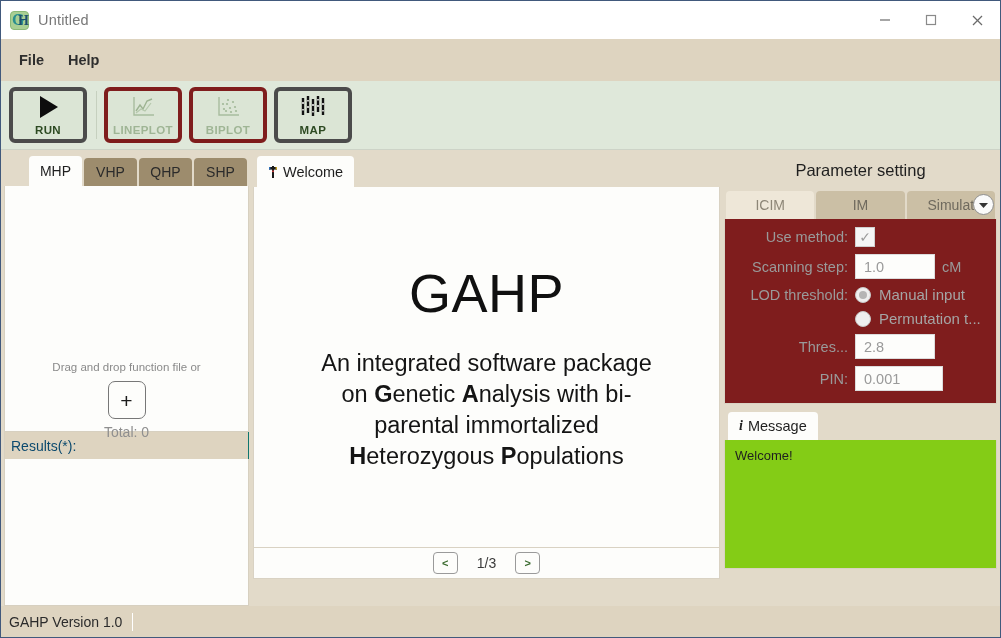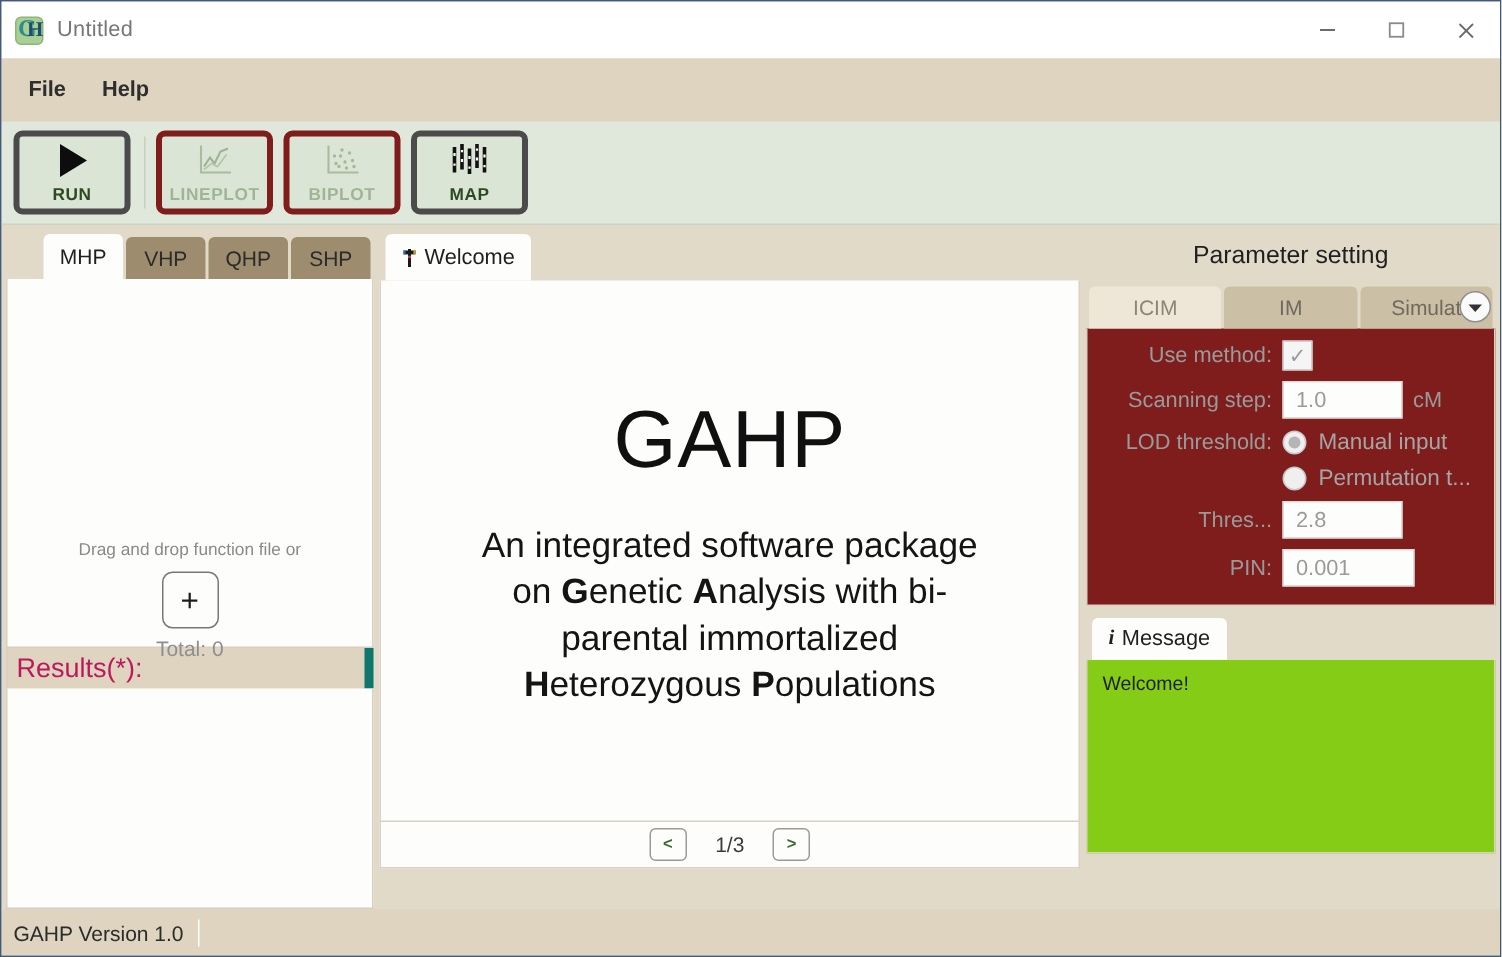--- a/index.html
+++ b/index.html
@@ -124,22 +124,22 @@
   .dz-text { font-size: 11.5px; color: #8a8a8a; }
   .plusbtn {
     width: 38px; height: 38px; margin-top: 8px;
     border: 1px solid #777777; border-radius: 7px; background: #fdfdfb;
     display: flex; align-items: center; justify-content: center;
     font-size: 21px; color: #1c1c1c; line-height: 1;
   }
   .total { font-size: 14px; color: #8f8f8f; margin-top: 5px; }
   .results-header {
     background: #ded4c0; height: 27px; display: flex; align-items: center;
-    padding-left: 6px; font-size: 18px; color: #be185d;
-    border-left: 1px solid #d7d0c0; border-right: 6px solid #0f766e;
+    padding-left: 6px; font-size: 14px; color: #0c4a6e;
+    border-left: 1px solid #d7d0c0; border-right: 1px solid #0f766e;
   }
   .results-body {
     background: #fdfdfb; height: 147px;
     border: 1px solid #d7d0c0; border-top: none;
   }
 
   
   .centerpanel {
     position: absolute; left: 252px; top: 6px; width: 467px; height: 449px;
   }

